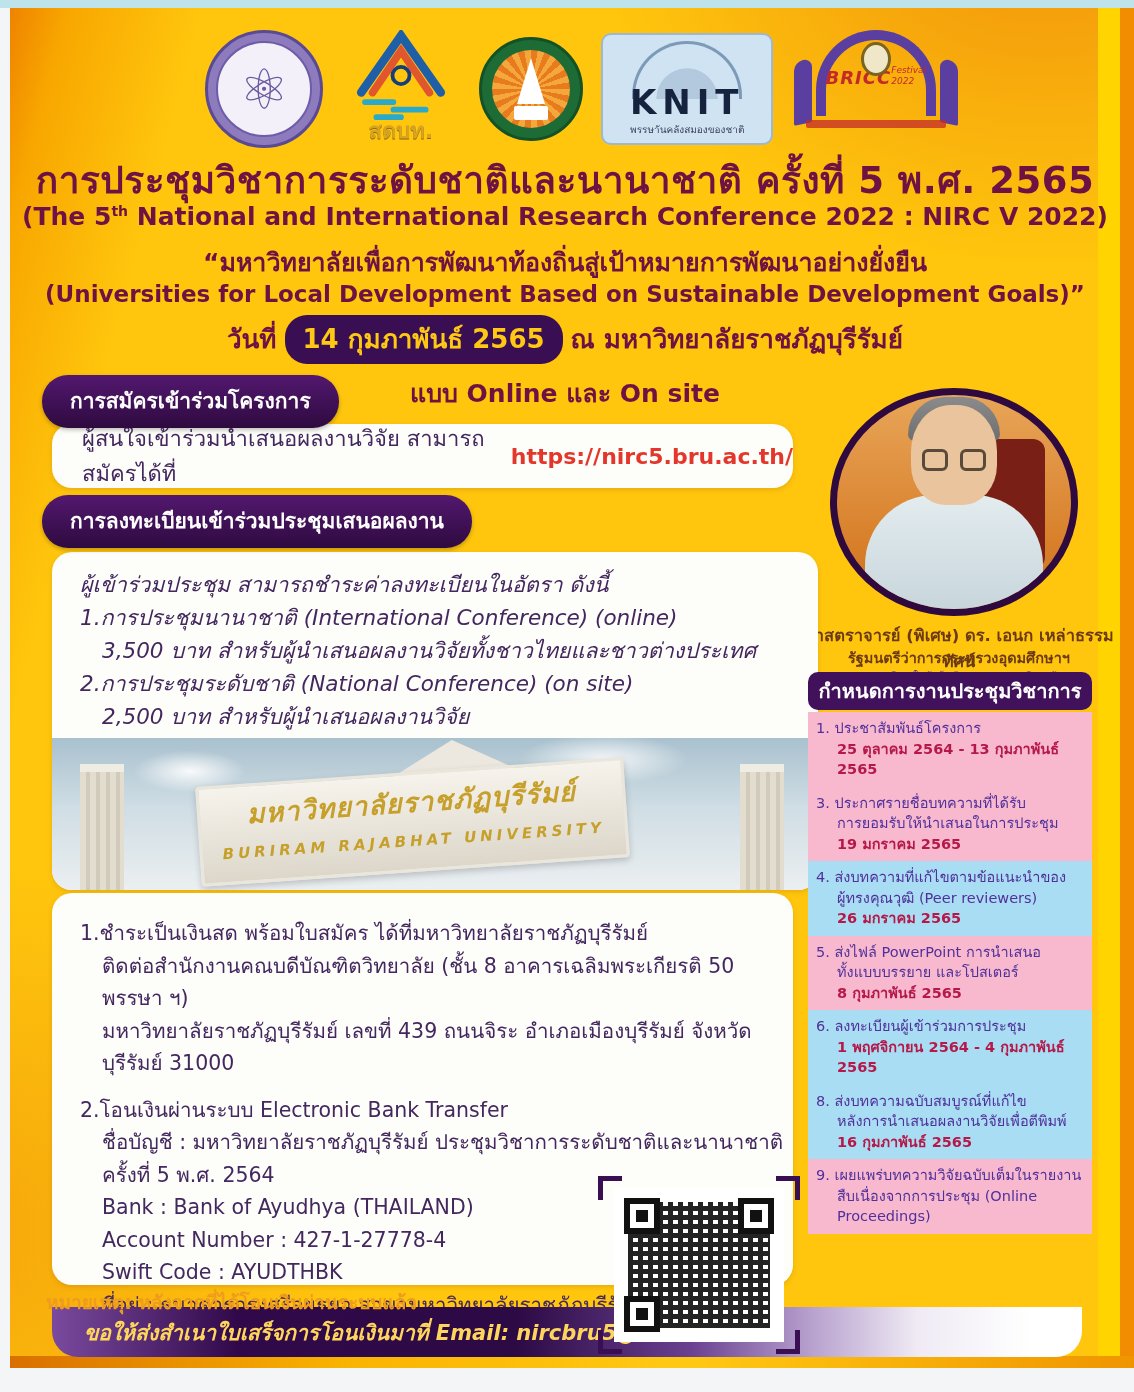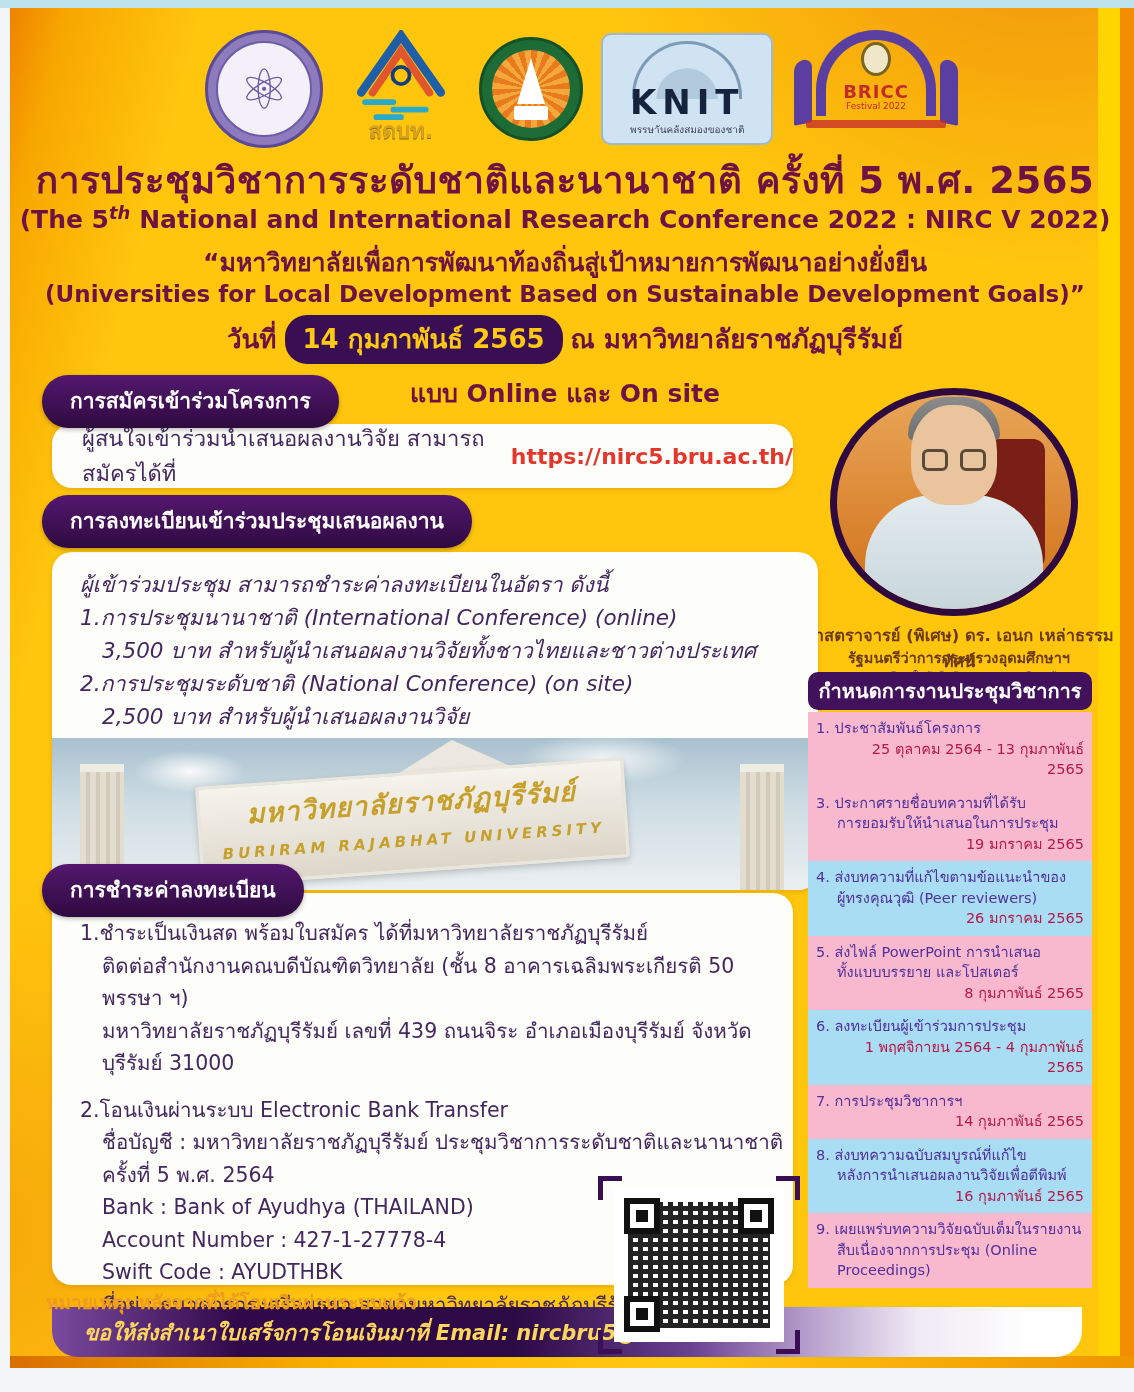--- a/index.html
+++ b/index.html
@@ -37,34 +37,34 @@
   .bru .base { position:absolute; left:50%; bottom:18px; transform:translateX(-50%); width:34px; height:14px; background:#fff; border-radius:2px; }
   .knit { width:172px; height:112px; background:#cfe3f2; border:2px solid #9db8d0; border-radius:10px;
     position:relative; display:flex; flex-direction:column; align-items:center; justify-content:flex-end; padding-bottom:6px; }
   .knit .dome { position:absolute; top:6px; left:50%; transform:translateX(-50%); width:110px; height:58px;
     border:3px solid #7d9ab8; border-bottom:none; border-radius:110px 110px 0 0; background:
     radial-gradient(circle at 50% 100%, rgba(125,154,184,.35) 0 40%, transparent 41%); }
   .knit .word { font-size:34px; font-weight:bold; letter-spacing:6px; color:#16233f; z-index:1; }
   .knit .cap { font-size:10px; color:#39405a; z-index:1; }
   .bricc { width:168px; height:118px; position:relative; display:flex; flex-direction:column; align-items:center; }
   .bricc .arch { width:120px; height:86px; border:10px solid #5b3fa0; border-bottom:none; border-radius:62px 62px 0 0;
-    position:relative; display:flex; flex-direction:column; align-items:center; justify-content:flex-end; }
+    position:relative; display:flex; flex-direction:row; align-items:center; justify-content:flex-end;font-style:italic; }
   .bricc .gem { position:absolute; top:2px; left:50%; transform:translateX(-50%); width:30px; height:34px;
     background:#efe7c8; border:3px solid #7a6420; border-radius:50%; }
   .bricc .bword { color:#c42a2a; font-weight:bold; font-size:18px; letter-spacing:1px; line-height:1; }
   .bricc .bcap { color:#c42a2a; font-size:9px; line-height:1.2; margin-bottom:4px; }
   .bricc .ribbon { width:140px; height:8px; background:#c42a2a; opacity:.75; border-radius:2px; margin-top:4px; }
   .bricc .flo { position:absolute; bottom:24px; width:18px; height:64px; background:#5b3fa0; border-radius:10px 10px 2px 2px; }
   .bricc .flo.l { left:2px; transform:skewY(-12deg);} .bricc .flo.r { right:2px; transform:skewY(12deg);}
 
   
   .center-line { position:absolute; left:0; width:1110px; text-align:center; color:#6e1244; }
   .t-main { top:142px; font-size:37px; font-weight:bold; letter-spacing:.5px; }
   .t-en   { top:194px; font-size:25px; font-weight:bold; }
-  .t-en sup { font-size:18px;font-style:italic; }
+  .t-en sup { font-size:14px; }
   .t-theme { top:234px; font-size:25px; font-weight:bold; }
   .t-theme-en { top:273px; font-size:23px; font-weight:bold; }
   .t-date { top:307px; font-size:26px; font-weight:bold; }
   .date-pill { display:inline-block; background:#3a0e52; color:#ffc913; border-radius:22px;
     padding:3px 18px 5px; margin:0 8px; font-size:26px; }
   .t-mode { top:352px; font-size:25px; font-weight:bold;margin-top:13px; }
 
   
   .pill { position:absolute; background:linear-gradient(180deg,#53186f,#2e0a3f);
     color:#fff; font-weight:bold; font-size:21px; border-radius:26px; padding:9px 28px 11px; z-index:3;
@@ -143,21 +143,21 @@
 
   
   .sched-head { position:absolute; left:798px; top:664px; width:284px; height:38px; background:#42115c;
     border-radius:10px; color:#fff; font-weight:bold; font-size:20px; display:flex; align-items:center;
     justify-content:center; z-index:2; }
   .sched { position:absolute; left:798px; top:704px; width:284px; z-index:2; }
   .sched-item { padding:6px 8px 7px 8px; font-size:14.5px; line-height:20.5px; color:#50309a; }
   .sched-item.pink { background:#f8b9cf; } .sched-item.blue { background:#a9ddf3; }
   .si-cont, .si-date { padding-left:21px; }
   .si-cont:empty { display:none; }
-  .si-date { font-weight:normal; color:#b5194a;text-align:right; }
+  .si-date { font-weight:bold; color:#b5194a; }
 </style>
 </head>
 <body>
 
 <div class="stage">
   <div class="top-strip"></div>
 
   <div class="poster">
 
     <div class="logo-row">
@@ -219,21 +219,20 @@
         <div class="pillar pl"></div>
         <div class="pillar pr"></div>
         <div class="pediment"></div>
         <div class="sign">
           <div class="th">มหาวิทยาลัยราชภัฏบุรีรัมย์</div>
           <div class="en">BURIRAM RAJABHAT UNIVERSITY</div>
         </div>
       </div>
     </div>
 
-    <div class="pill pill-pay">การชำระค่าลงทะเบียน</div>
     <div class="wbox box-pay">
       <div>1.ชำระเป็นเงินสด พร้อมใบสมัคร ได้ที่มหาวิทยาลัยราชภัฏบุรีรัมย์</div>
       <div class="indent">ติดต่อสำนักงานคณบดีบัณฑิตวิทยาลัย (ชั้น 8 อาคารเฉลิมพระเกียรติ 50 พรรษา ฯ)</div>
       <div class="indent">มหาวิทยาลัยราชภัฏบุรีรัมย์ เลขที่ 439 ถนนจิระ อำเภอเมืองบุรีรัมย์ จังหวัดบุรีรัมย์ 31000</div>
       <div class="gap"></div>
       <div>2.โอนเงินผ่านระบบ Electronic Bank Transfer</div>
       <div class="indent">ชื่อบัญชี : มหาวิทยาลัยราชภัฏบุรีรัมย์ ประชุมวิชาการระดับชาติและนานาชาติครั้งที่ 5 พ.ศ. 2564</div>
       <div class="indent">Bank : Bank of Ayudhya (THAILAND)</div>
       <div class="indent">Account Number : 427-1-27778-4</div>
       <div class="indent">Swift Code : AYUDTHBK</div>
@@ -292,25 +291,20 @@
       <div class="sched-item pink">
         <div><span>5.</span> <span>ส่งไฟล์ PowerPoint การนำเสนอ</span></div>
         <div class="si-cont">ทั้งแบบบรรยาย และโปสเตอร์</div>
         <div class="si-date">8 กุมภาพันธ์ 2565</div>
       </div>
       <div class="sched-item blue">
         <div><span>6.</span> <span>ลงทะเบียนผู้เข้าร่วมการประชุม</span></div>
 
         <div class="si-date">1 พฤศจิกายน 2564 - 4 กุมภาพันธ์ 2565</div>
       </div>
-      <div class="sched-item pink">
-        <div><span>7.</span> <span>การประชุมวิชาการฯ</span></div>
-
-        <div class="si-date">14 กุมภาพันธ์ 2565</div>
-      </div>
       <div class="sched-item blue">
         <div><span>8.</span> <span>ส่งบทความฉบับสมบูรณ์ที่แก้ไข</span></div>
         <div class="si-cont">หลังการนำเสนอผลงานวิจัยเพื่อตีพิมพ์</div>
         <div class="si-date">16 กุมภาพันธ์ 2565</div>
       </div>
       <div class="sched-item pink">
         <div><span>9.</span> <span>เผยแพร่บทความวิจัยฉบับเต็มในรายงาน</span></div>
         <div class="si-cont">สืบเนื่องจากการประชุม (Online Proceedings)</div>
 
       </div>

